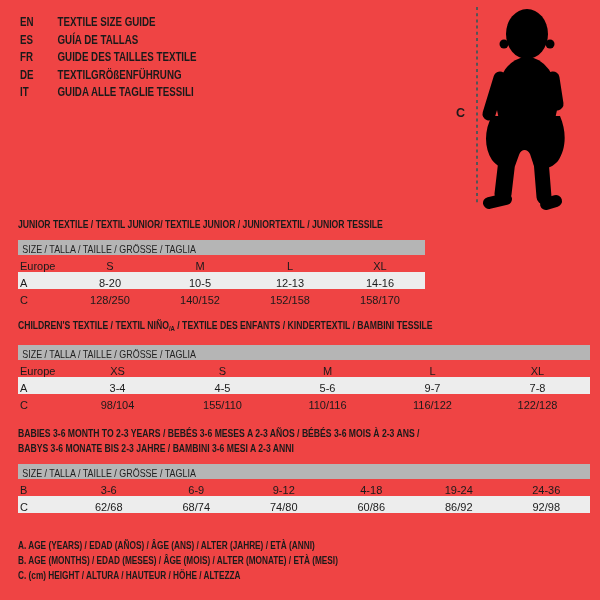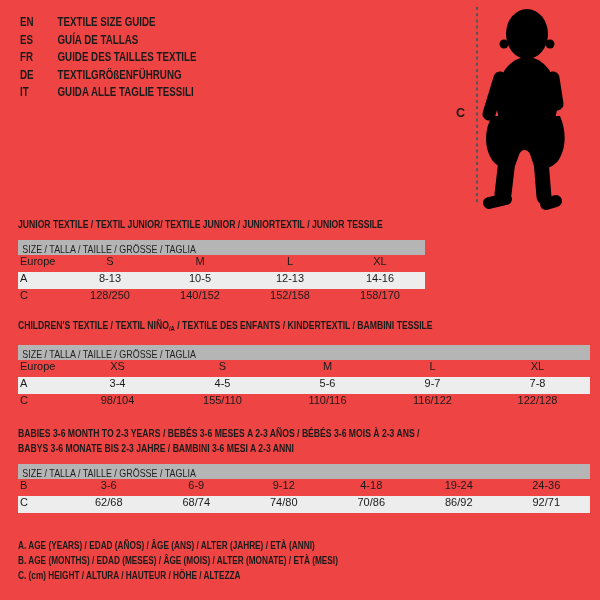--- a/index.html
+++ b/index.html
@@ -17,21 +17,21 @@
   
   .figure { position:absolute; left:450px; top:0; width:150px; height:215px; }
 
   
   .tbl-title { position:absolute; left:18px; font-weight:bold; font-size:11.5px; line-height:15px; }
   .sub { font-size:8px; vertical-align:-2px; }
   .grid { position:absolute; left:18px; }
   .size-bar { background:#b5b5b5; height:15px; display:flex; align-items:flex-end; }
   .bar-label { font-size:10.5px; color:#222222; padding-left:5px;
                transform:scaleX(0.85); transform-origin:0 50%; white-space:nowrap; }
-  .t-row { display:flex; height:17px; align-items:flex-start; font-size:11px; }
+  .t-row { display:flex; height:17px; align-items:flex-end; font-size:11px; }
   .t-row.shaded { background:#ededed; }
   .t-label { width:47px; padding-left:2px; box-sizing:border-box; }
   .t-cell { flex:1; text-align:center; }
 
   
   .footnotes { position:absolute; left:18px; top:538px; font-weight:bold; font-size:11px; }
   .footnote { height:15px; line-height:15px; }
 </style>
 </head>
 <body>
@@ -86,21 +86,21 @@
     </div>
     <div class="t-row">
       <span class="t-label">Europe</span>
       <span class="t-cell">S</span>
       <span class="t-cell">M</span>
       <span class="t-cell">L</span>
       <span class="t-cell">XL</span>
     </div>
     <div class="t-row shaded">
       <span class="t-label">A</span>
-      <span class="t-cell">8-13</span>
+      <span class="t-cell">8-20</span>
       <span class="t-cell">10-5</span>
       <span class="t-cell">12-13</span>
       <span class="t-cell">14-16</span>
     </div>
     <div class="t-row">
       <span class="t-label">C</span>
       <span class="t-cell">128/250</span>
       <span class="t-cell">140/152</span>
       <span class="t-cell">152/158</span>
       <span class="t-cell">158/170</span>
@@ -155,23 +155,23 @@
       <span class="t-cell">9-12</span>
       <span class="t-cell">4-18</span>
       <span class="t-cell">19-24</span>
       <span class="t-cell">24-36</span>
     </div>
     <div class="t-row shaded">
       <span class="t-label">C</span>
       <span class="t-cell">62/68</span>
       <span class="t-cell">68/74</span>
       <span class="t-cell">74/80</span>
-      <span class="t-cell">70/86</span>
+      <span class="t-cell">60/86</span>
       <span class="t-cell">86/92</span>
-      <span class="t-cell">92/71</span>
+      <span class="t-cell">92/98</span>
     </div>
   </div>
 
   <div class="footnotes cx">
     <div class="footnote">A. AGE (YEARS) / EDAD (AÑOS) / ÂGE (ANS) / ALTER (JAHRE) / ETÀ (ANNI)</div>
     <div class="footnote">B. AGE (MONTHS) / EDAD (MESES) / ÂGE (MOIS) / ALTER (MONATE) / ETÀ (MESI)</div>
     <div class="footnote">C. (cm) HEIGHT / ALTURA / HAUTEUR / HÖHE / ALTEZZA</div>
   </div>
 
 </div>

